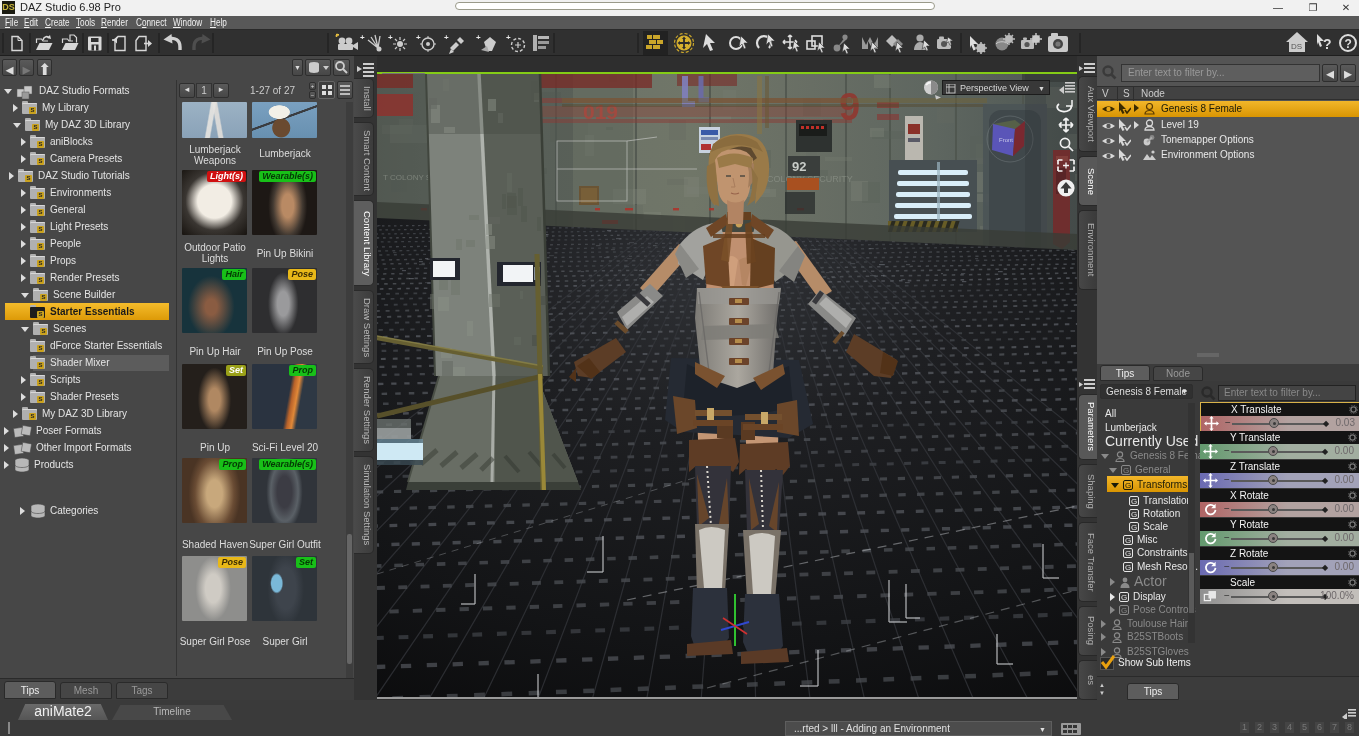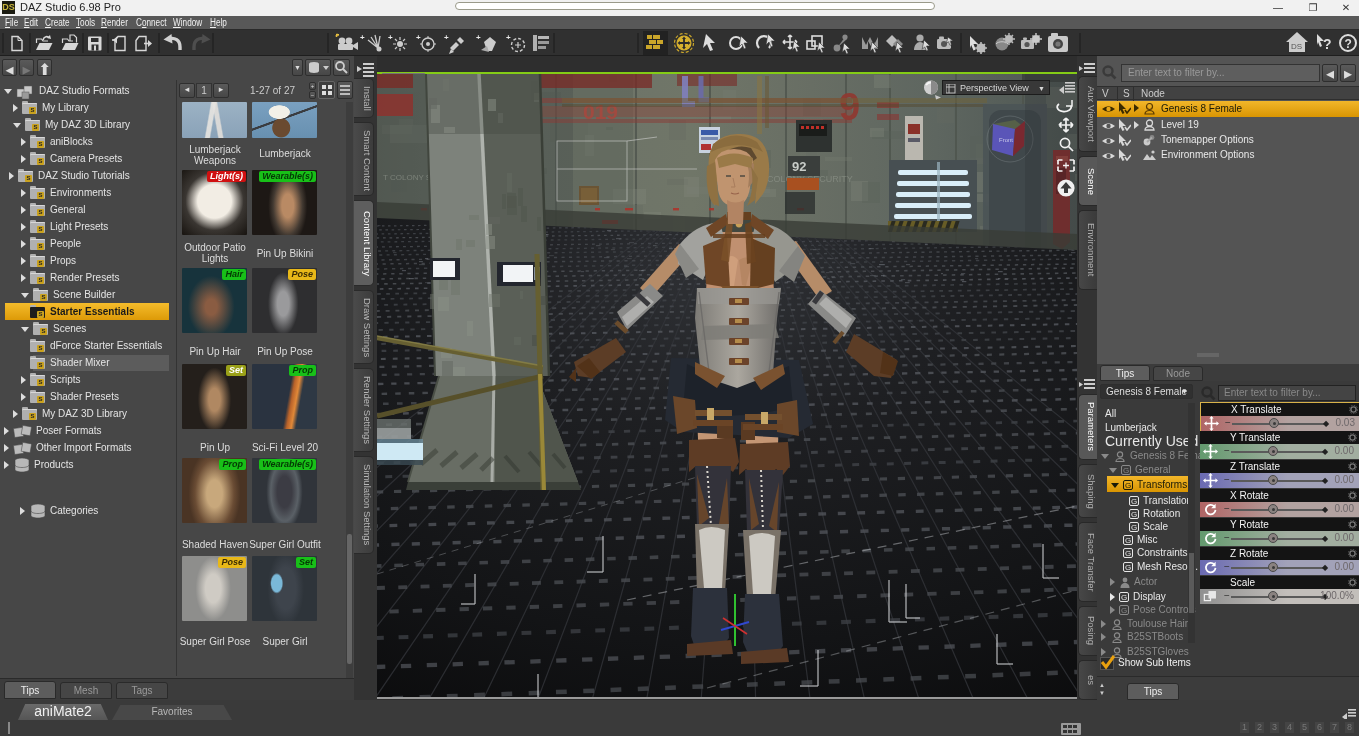--- a/index.html
+++ b/index.html
@@ -1156,21 +1156,21 @@
           </svg>Genesis 8 Female</div>
 <div style="position:absolute;left:12px;top:82px;height:13px;line-height:13px;font-size:10px;color:#8a8a8a;white-space:nowrap"><span class="tri trid" style="border-top-color:#8a8a8a"></span><span style="display:inline-block;width:10px;height:10px;border:1px solid #8a8a8a;border-radius:2px;color:#8a8a8a;font-size:8px;line-height:10px;text-align:center;vertical-align:middle;margin-right:4px">G</span>General</div>
 <div style="position:absolute;left:10px;top:95px;width:81px;height:16px;background:linear-gradient(#f2b62a,#d99502)"></div>
 <div style="position:absolute;left:14px;top:97px;height:13px;line-height:13px;font-size:10px;color:#1a1a08;white-space:nowrap"><span class="tri trid" style="border-top-color:#1a1a08"></span><span style="display:inline-block;width:10px;height:10px;border:1px solid #1a1a08;border-radius:2px;color:#1a1a08;font-size:8px;line-height:10px;text-align:center;vertical-align:middle;margin-right:4px">G</span>Transforms</div>
 <div style="position:absolute;left:32px;top:113px;height:13px;line-height:13px;font-size:10px;color:#e8e8e8;white-space:nowrap"><span style="display:inline-block;width:10px;height:10px;border:1px solid #e8e8e8;border-radius:2px;color:#e8e8e8;font-size:8px;line-height:10px;text-align:center;vertical-align:middle;margin-right:4px">G</span>Translation</div>
 <div style="position:absolute;left:32px;top:126px;height:13px;line-height:13px;font-size:10px;color:#e8e8e8;white-space:nowrap"><span style="display:inline-block;width:10px;height:10px;border:1px solid #e8e8e8;border-radius:2px;color:#e8e8e8;font-size:8px;line-height:10px;text-align:center;vertical-align:middle;margin-right:4px">G</span>Rotation</div>
 <div style="position:absolute;left:32px;top:139px;height:13px;line-height:13px;font-size:10px;color:#e8e8e8;white-space:nowrap"><span style="display:inline-block;width:10px;height:10px;border:1px solid #e8e8e8;border-radius:2px;color:#e8e8e8;font-size:8px;line-height:10px;text-align:center;vertical-align:middle;margin-right:4px">G</span>Scale</div>
 <div style="position:absolute;left:26px;top:152px;height:13px;line-height:13px;font-size:10px;color:#e8e8e8;white-space:nowrap"><span style="display:inline-block;width:10px;height:10px;border:1px solid #e8e8e8;border-radius:2px;color:#e8e8e8;font-size:8px;line-height:10px;text-align:center;vertical-align:middle;margin-right:4px">G</span>Misc</div>
 <div style="position:absolute;left:26px;top:165px;height:13px;line-height:13px;font-size:10px;color:#e8e8e8;white-space:nowrap"><span style="display:inline-block;width:10px;height:10px;border:1px solid #e8e8e8;border-radius:2px;color:#e8e8e8;font-size:8px;line-height:10px;text-align:center;vertical-align:middle;margin-right:4px">G</span>Constraints</div>
 <div style="position:absolute;left:26px;top:179px;height:13px;line-height:13px;font-size:10px;color:#e8e8e8;white-space:nowrap"><span style="display:inline-block;width:10px;height:10px;border:1px solid #e8e8e8;border-radius:2px;color:#e8e8e8;font-size:8px;line-height:10px;text-align:center;vertical-align:middle;margin-right:4px">G</span>Mesh Resol...</div>
-<div style="position:absolute;left:13px;top:194px;height:13px;line-height:13px;font-size:10px;color:#8a8a8a;white-space:nowrap"><span class="tri trir" style="border-left-color:#8a8a8a"></span><svg width="12" height="11" style="vertical-align:middle;margin-right:3px">
+<div style="position:absolute;left:13px;top:194px;height:13px;line-height:13px;font-size:14px;color:#8a8a8a;white-space:nowrap"><span class="tri trir" style="border-left-color:#8a8a8a"></span><svg width="12" height="11" style="vertical-align:middle;margin-right:3px">
             <circle cx="6" cy="3" r="2.4" fill="#8a8a8a"></circle>
             <path d="M1.5 11c0-3.5 2-5 4.5-5s4.5 1.5 4.5 5z" fill="#8a8a8a"></path>
           </svg>Actor</div>
 <div style="position:absolute;left:13px;top:209px;height:13px;line-height:13px;font-size:10px;color:#e8e8e8;white-space:nowrap"><span class="tri trir" style="border-left-color:#e8e8e8"></span><span style="display:inline-block;width:10px;height:10px;border:1px solid #e8e8e8;border-radius:2px;color:#e8e8e8;font-size:8px;line-height:10px;text-align:center;vertical-align:middle;margin-right:4px">G</span>Display</div>
 <div style="position:absolute;left:13px;top:222px;height:13px;line-height:13px;font-size:10px;color:#8a8a8a;white-space:nowrap"><span class="tri trir" style="border-left-color:#8a8a8a"></span><span style="display:inline-block;width:10px;height:10px;border:1px solid #8a8a8a;border-radius:2px;color:#8a8a8a;font-size:8px;line-height:10px;text-align:center;vertical-align:middle;margin-right:4px">G</span>Pose Controls</div>
 <div style="position:absolute;left:4px;top:236px;height:13px;line-height:13px;font-size:10px;color:#8a8a8a;white-space:nowrap"><span class="tri trir" style="border-left-color:#8a8a8a"></span><svg width="14" height="11" style="vertical-align:middle;margin-right:3px">
             <g fill="none" stroke="#8a8a8a" stroke-width="1.2">
               <circle cx="7" cy="3.5" r="2.6"></circle>
               <path d="M3 10.5a4 3 0 0 1 8 0z"></path>
             </g>
@@ -1361,22 +1361,26 @@
 </div>
  </div>
 
  <div style="position:absolute;left:0;top:620px;width:262px;height:24px;background:#3c3c3c;border-top:1px solid #2a2a2a">
   <div style="position:absolute;left:2px;top:4px;width:10px;height:16px;color:#ccc;font-size:6px;line-height:8px">▲<br>▼</div>
   <div style="position:absolute;left:30px;top:6px;width:52px;height:17px;background:#5d5d5d;border:1px solid #2a2a2a;border-radius:3px 3px 0 0;color:#eee;font-size:10px;text-align:center;line-height:16px">Tips</div>
  </div>
 </div>
 <div id="bottombar">
  <div style="position:absolute;left:18px;top:4px;width:90px;height:16px;background:linear-gradient(#6a6a6a,#555);clip-path:polygon(0 100%,8% 0,92% 0,100% 100%);color:#f0f0f0;font-size:14px;text-align:center;line-height:15px">aniMate2</div>
- <div style="position:absolute;left:112px;top:5px;width:120px;height:15px;background:#484848;clip-path:polygon(0 100%,7% 0,93% 0,100% 100%);color:#b8b8b8;font-size:10px;text-align:center;line-height:14px">Favorites</div>
+ <div style="position:absolute;left:112px;top:5px;width:120px;height:15px;background:#484848;clip-path:polygon(0 100%,7% 0,93% 0,100% 100%);color:#b8b8b8;font-size:10px;text-align:center;line-height:14px">Timeline</div>
  <div style="position:absolute;left:8px;top:22px;width:2px;height:12px;background:#888"></div>
+ <div style="position:absolute;left:785px;top:21px;width:267px;height:15px;background:#4c4c4c;border:1px solid #5e5e5e;color:#e0e0e0;font-size:10px;line-height:13px">
+      <span style="position:absolute;left:8px">...rted &gt; lll - Adding an Environment</span>
+      <span style="position:absolute;right:5px;font-size:7px;top:1px">▼</span>
+    </div>
  <svg width="24" height="16" style="position:absolute;left:1060px;top:21px">
       <g fill="#b8b8b8">
         <rect x="1" y="2" width="20" height="12" rx="1" fill="#999"></rect>
         <rect x="3" y="4" width="4" height="3" fill="#333"></rect>
         <rect x="8" y="4" width="4" height="3" fill="#333"></rect>
         <rect x="13" y="4" width="4" height="3" fill="#333"></rect>
         <rect x="3" y="9" width="4" height="3" fill="#333"></rect>
         <rect x="8" y="9" width="4" height="3" fill="#333"></rect>
         <rect x="13" y="9" width="4" height="3" fill="#333"></rect>
       </g>

